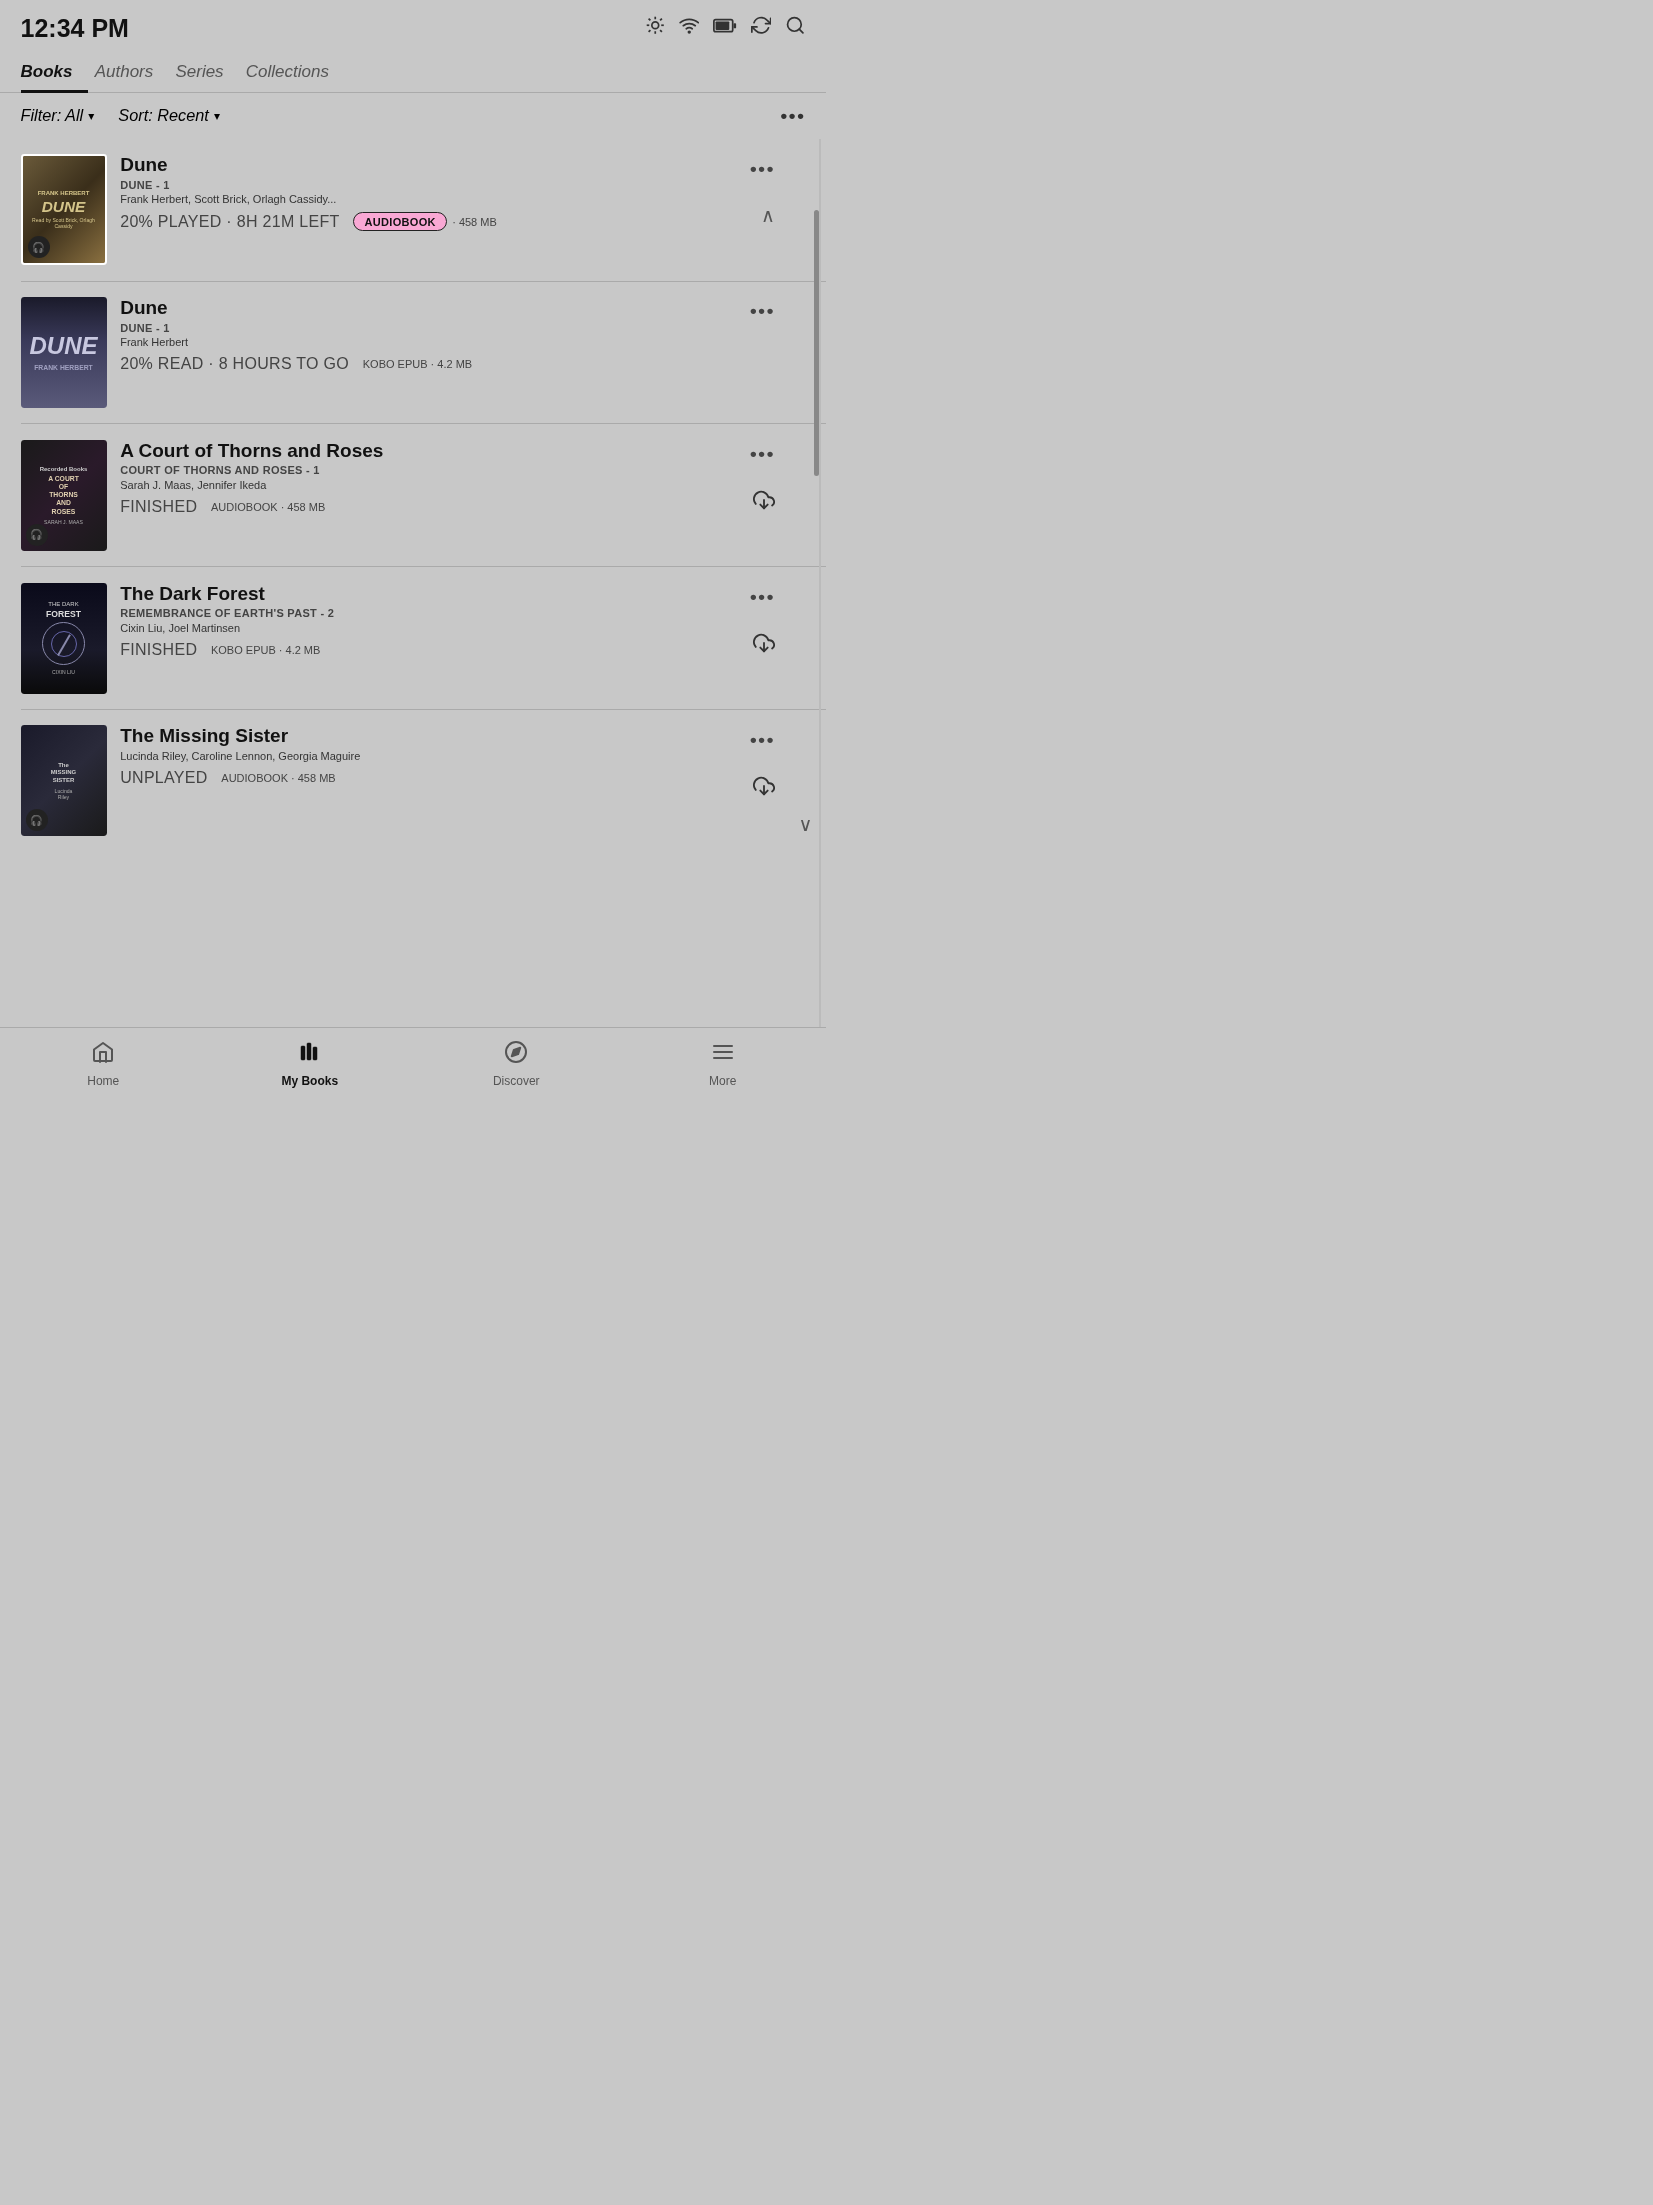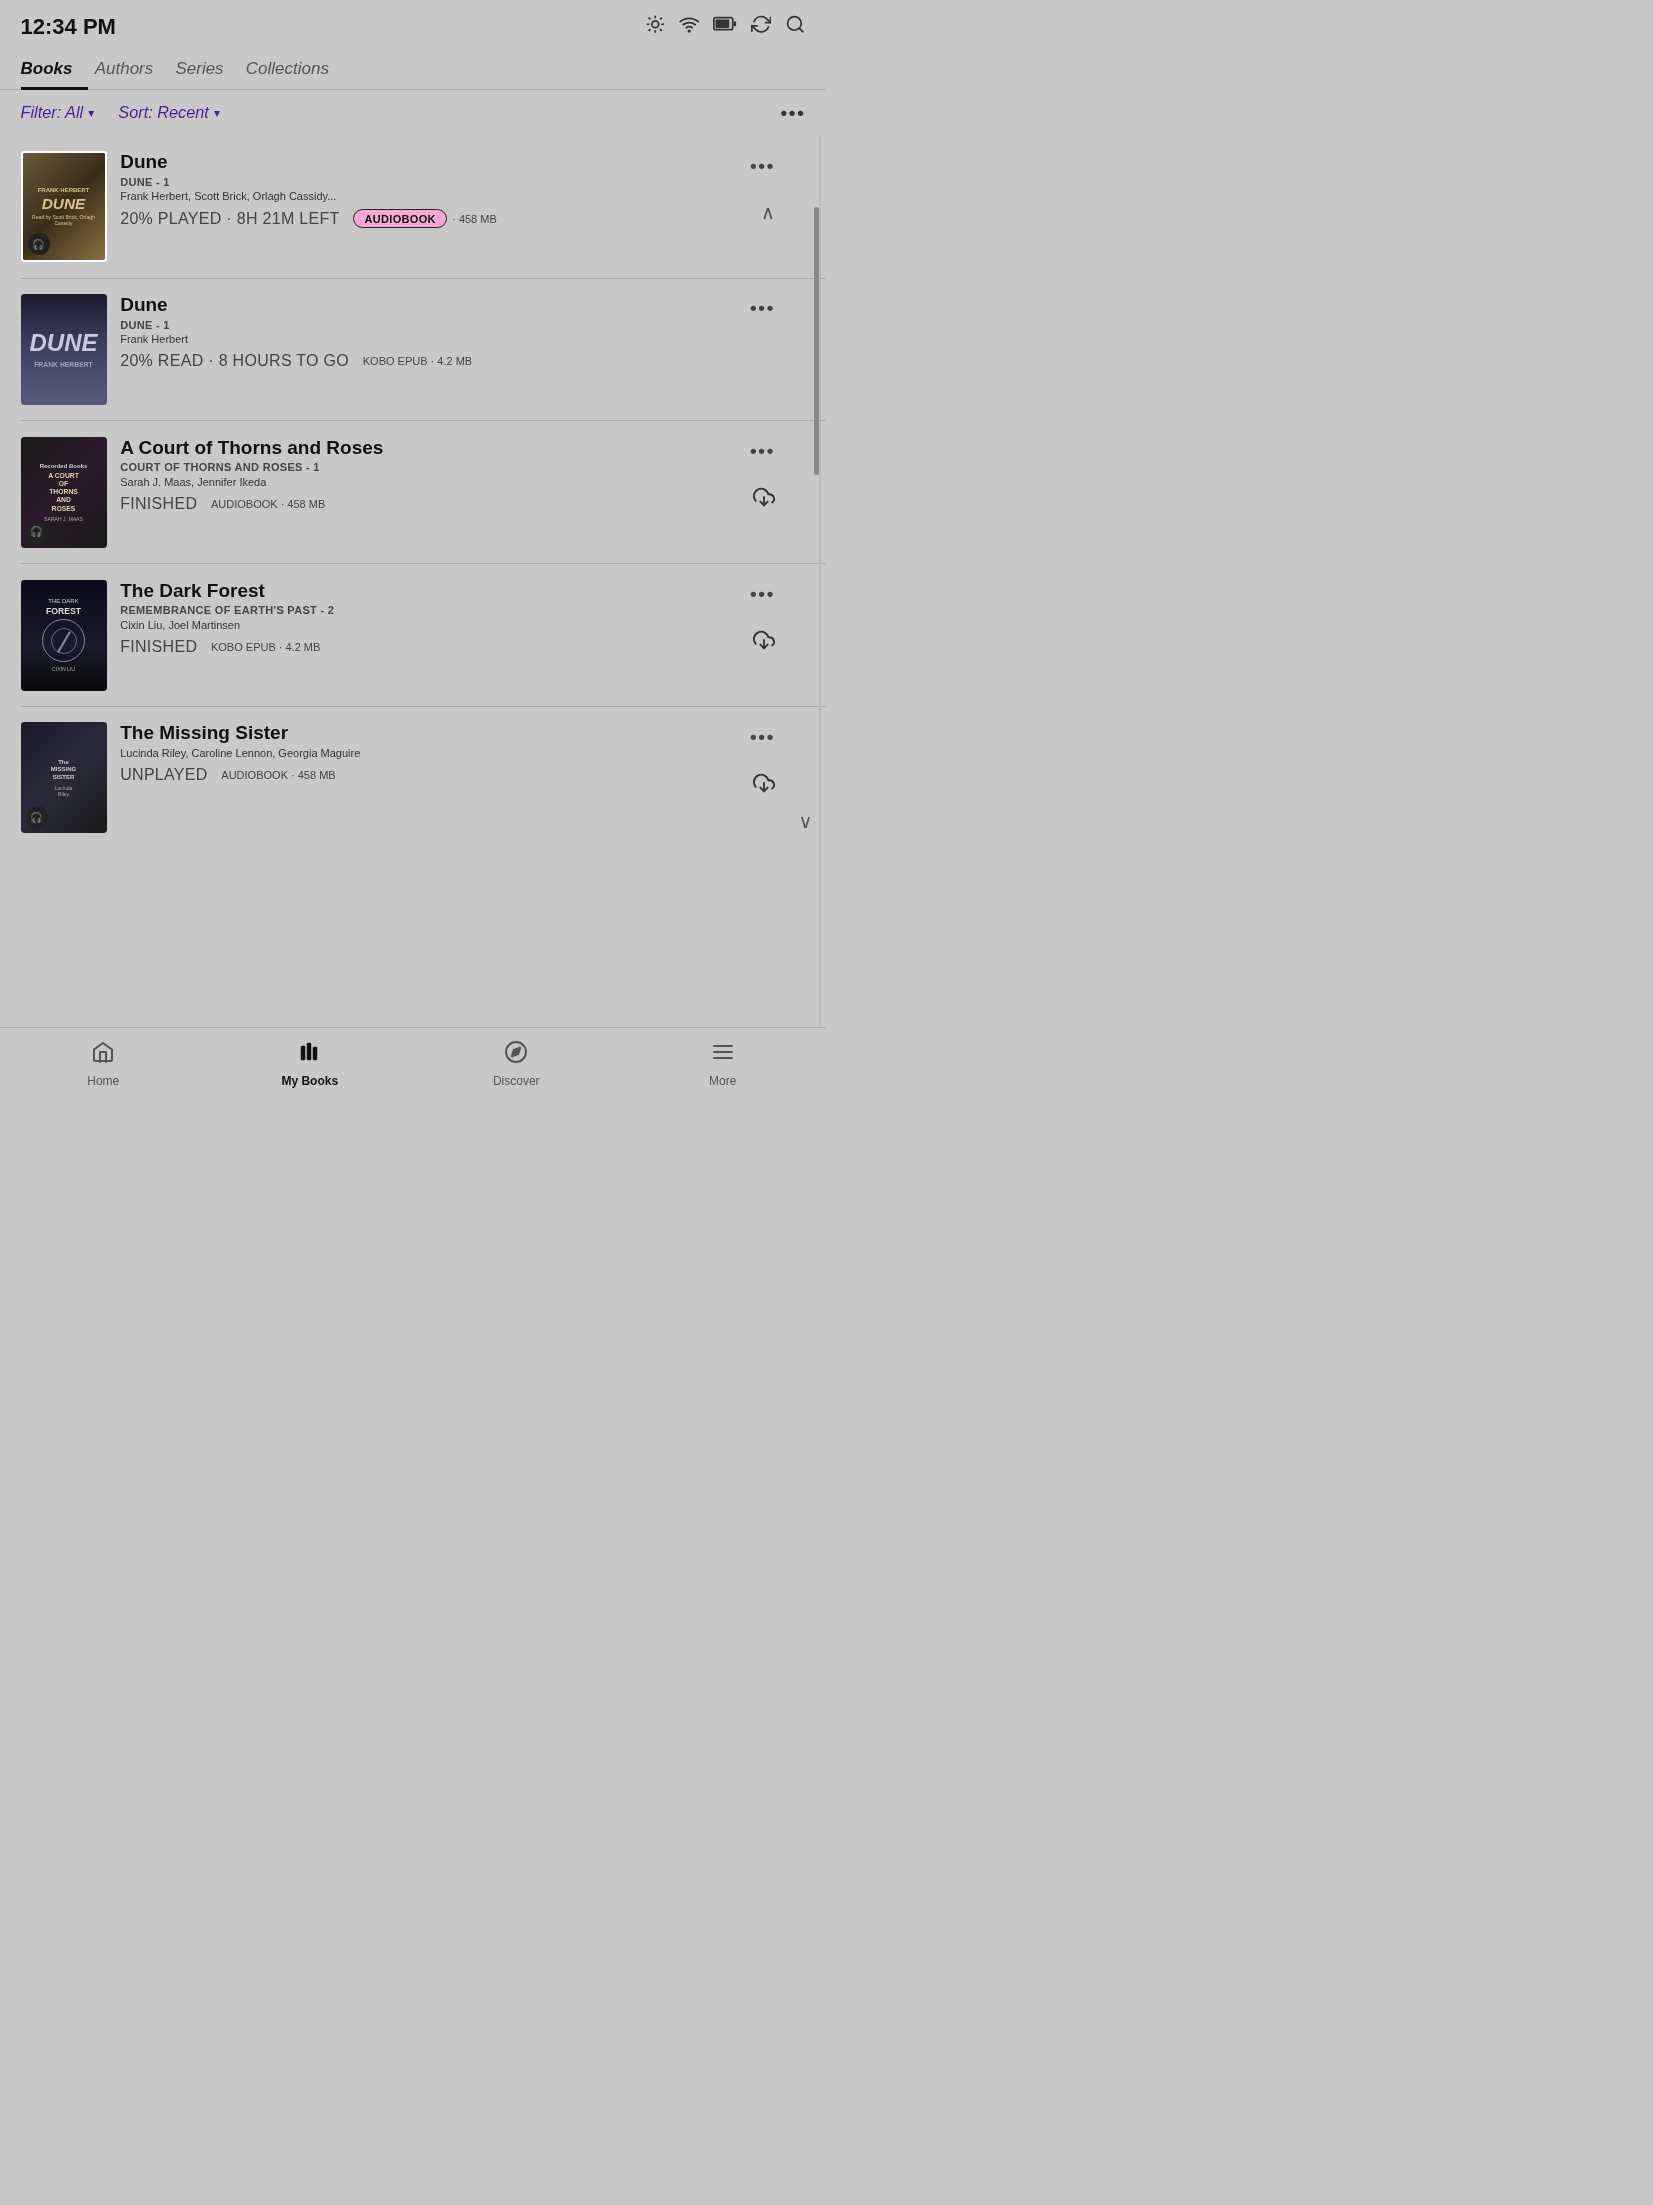--- a/index.html
+++ b/index.html
@@ -15,21 +15,21 @@
 
     
     .status-bar {
       display: flex;
       justify-content: space-between;
       align-items: center;
       padding: 13.7px 20.5px 8.6px;
       background: #c8c8c8;
     }
     .status-time {
-      font-size: 22px;
+      font-size: 25px;
       font-weight: 600;
       color: #111;
     }
     .status-icons {
       display: flex;
       gap: 13.7px;
       align-items: center;
     }
     .status-icon {
       font-size: 17px;
@@ -77,21 +77,21 @@
       background: #c8c8c8;
     }
     .filter-left {
       display: flex;
       gap: 24px;
       align-items: center;
     }
     .filter-btn {
       font-size: 16.3px;
       font-style: italic;
-      color: #4c1d95;
+      color: #000000;
       display: flex;
       align-items: center;
       gap: 5.1px;
       cursor: pointer;
     }
     .filter-chevron {
       font-style: normal;
       font-size: 12px;
     }
     .more-dots {

